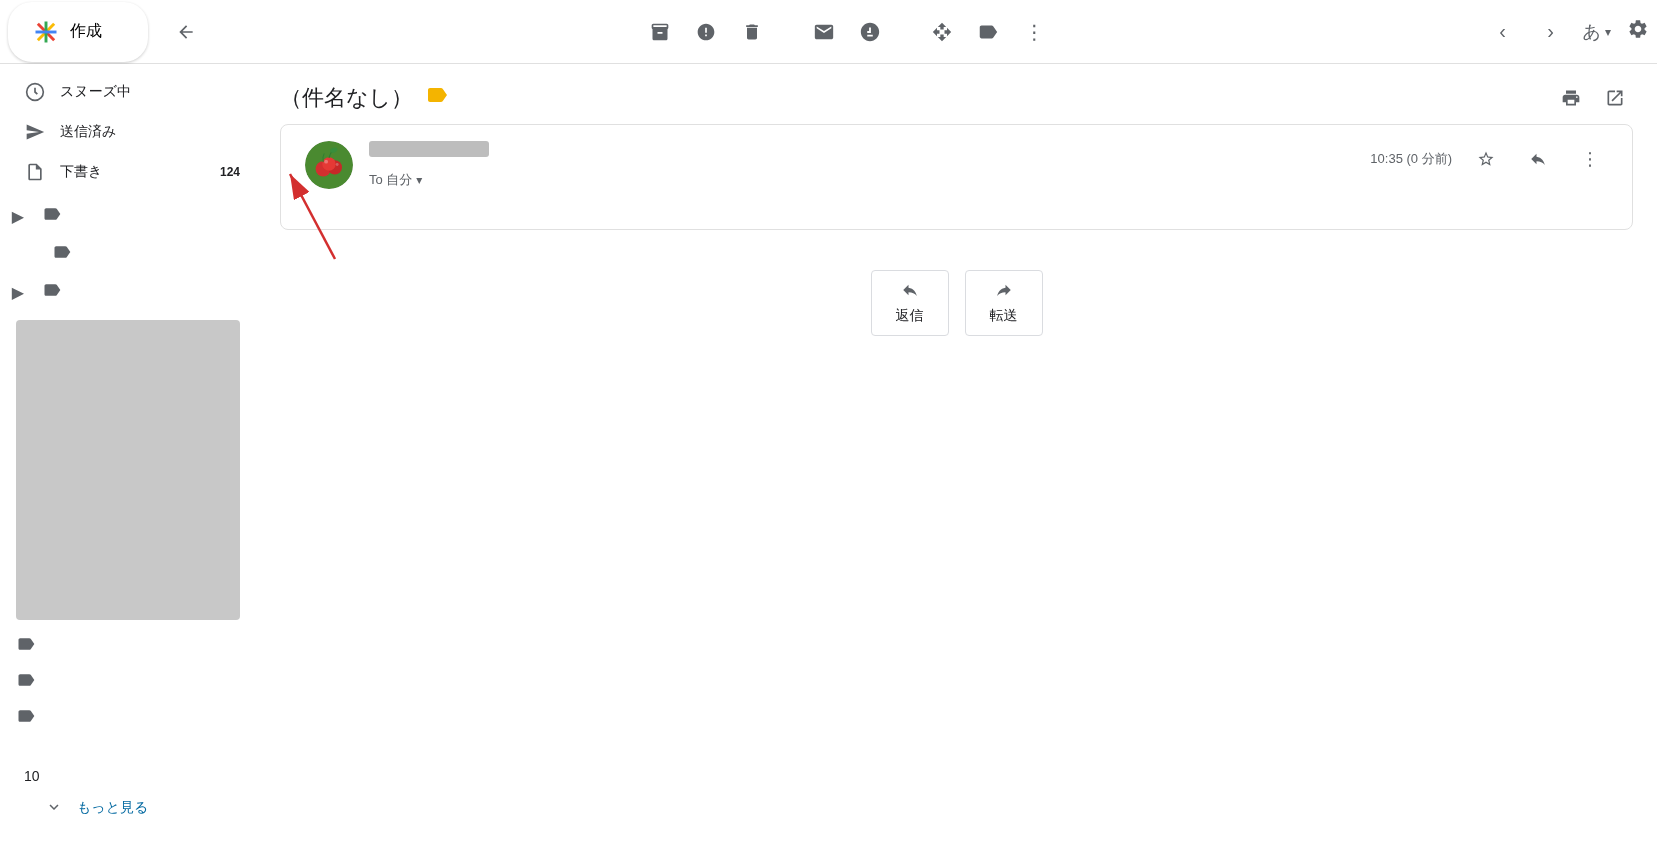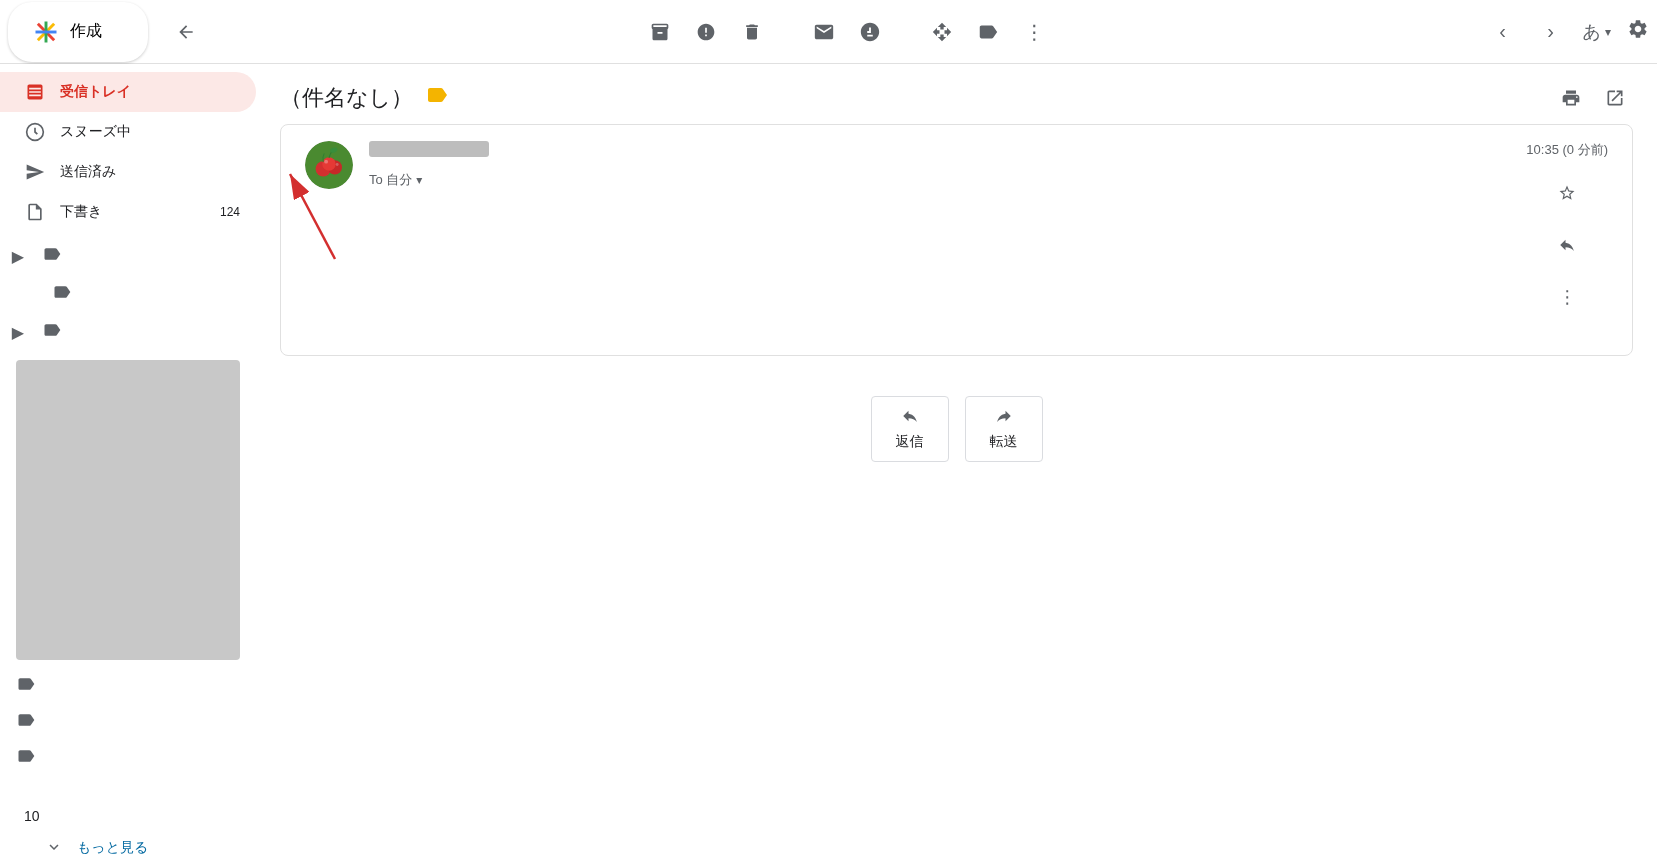--- a/index.html
+++ b/index.html
@@ -129,21 +129,21 @@
       font-size: 18px;
       flex-shrink: 0;
     }
     .sidebar-label {
       flex: 1;
       font-size: 14px;
     }
     .sidebar-badge {
       font-size: 12px;
       color: #202124;
-      font-weight: 400;
+      font-weight: 700;
     }
     .sidebar-expandable {
       display: flex;
       align-items: center;
       gap: 14px;
       padding: 4px 16px 4px 8px;
       height: 40px;
       cursor: pointer;
     }
     .expand-icon {
@@ -274,21 +274,20 @@
       align-items: center;
       gap: 4px;
       font-size: 13px;
       color: #5f6368;
     }
     .message-meta {
       display: flex;
       align-items: center;
       gap: 16px;
       margin-left: auto;
-      flex-direction: column;
     }
     .message-time {
       font-size: 13px;
       color: #5f6368;
     }
     .message-body {
       padding: 16px 0 8px 64px;
     }
 
     
@@ -422,28 +421,20 @@
         <path d="M19.14 12.94c.04-.3.06-.61.06-.94 0-.32-.02-.64-.07-.94l2.03-1.58c.18-.14.23-.41.12-.61l-1.92-3.32c-.12-.22-.37-.29-.59-.22l-2.39.96c-.5-.38-1.03-.7-1.62-.94l-.36-2.54c-.04-.24-.24-.41-.48-.41h-3.84c-.24 0-.43.17-.47.41l-.36 2.54c-.59.24-1.13.57-1.62.94l-2.39-.96c-.22-.08-.47 0-.59.22L2.74 8.87c-.12.21-.08.47.12.61l2.03 1.58c-.05.3-.09.63-.09.94s.02.64.07.94l-2.03 1.58c-.18.14-.23.41-.12.61l1.92 3.32c.12.22.37.29.59.22l2.39-.96c.5.38 1.03.7 1.62.94l.36 2.54c.05.24.24.41.48.41h3.84c.24 0 .44-.17.47-.41l.36-2.54c.59-.24 1.13-.56 1.62-.94l2.39.96c.22.08.47 0 .59-.22l1.92-3.32c.12-.22.07-.47-.12-.61l-2.01-1.58zM12 15.6c-1.98 0-3.6-1.62-3.6-3.6s1.62-3.6 3.6-3.6 3.6 1.62 3.6 3.6-1.62 3.6-3.6 3.6z" fill="#5f6368"></path>
       </svg>
     </div>
   </div>
 </div>
 
 <div class="main-layout">
 
   <div class="sidebar">
 
-    <div class="sidebar-item active">
-      <span class="sidebar-icon">
-        <svg width="20" height="20" viewBox="0 0 24 24" fill="none">
-          <path d="M19 3H5c-1.1 0-2 .9-2 2v14c0 1.1.9 2 2 2h14c1.1 0 2-.9 2-2V5c0-1.1-.9-2-2-2zm0 14H5v-2h14v2zm0-4H5v-2h14v2zm0-4H5V7h14v2z" fill="#d93025"></path>
-        </svg>
-      </span>
-      <span class="sidebar-label">受信トレイ</span>
-    </div>
 
     <div class="sidebar-item">
       <span class="sidebar-icon">
         <svg width="20" height="20" viewBox="0 0 24 24" fill="none">
           <path d="M12 1a11 11 0 1 0 0 22A11 11 0 0 0 12 1zm0 20a9 9 0 1 1 0-18A9 9 0 0 1 12 21zm-1-9.5V7h2v4.25l2.52 2.52-1.42 1.42L11 12.5V11.5z" fill="#5f6368"></path>
         </svg>
       </span>
       <span class="sidebar-label">スヌーズ中</span>
     </div>
 

